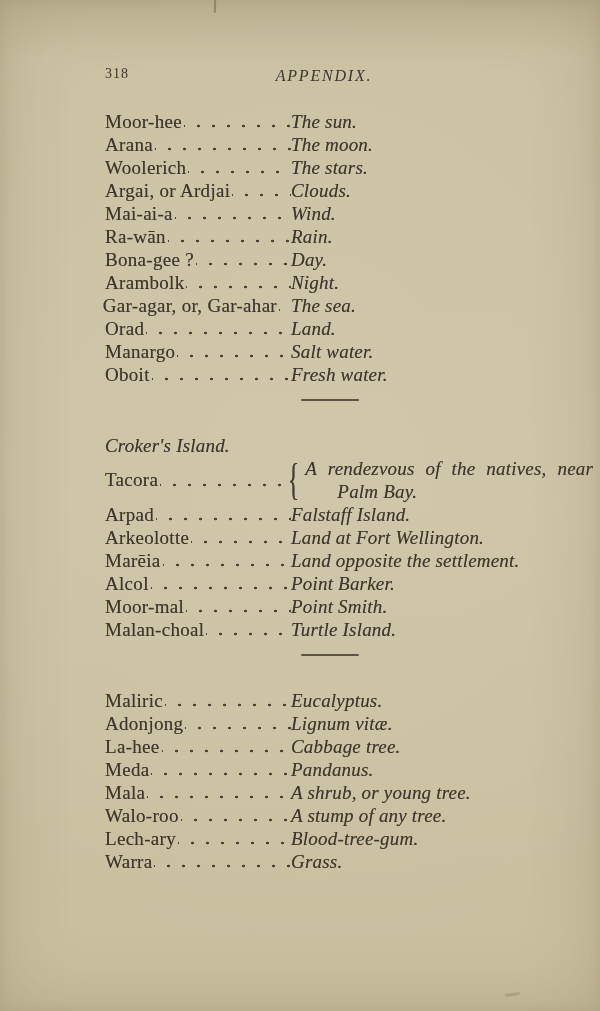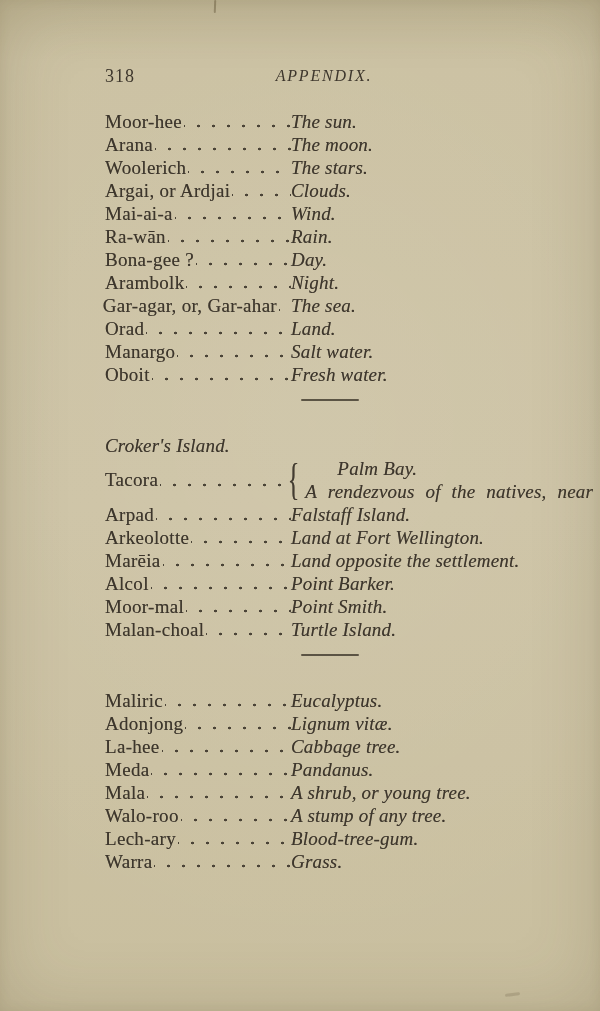--- a/index.html
+++ b/index.html
@@ -23,21 +23,21 @@
     position:absolute;left:214px;top:0;width:2px;height:13px;
     background:rgba(99,86,58,0.45);transform:rotate(2deg);border-radius:1px;
   }
   .mark-bottom{
     position:absolute;left:505px;top:993px;width:15px;height:3px;
     background:rgba(95,82,55,0.20);border-radius:2px;transform:rotate(-8deg);
   }
   .header{position:relative;height:88px;}
   .page-number{
     position:absolute;left:105px;top:66px;
-    font-size:18px;letter-spacing:1px;
+    font-size:14px;letter-spacing:1px;
   }
   .running-title{
     position:absolute;left:324px;top:67px;transform:translateX(-50%);
     font-size:16px;letter-spacing:1.8px;white-space:nowrap;font-style:italic;
   }
   .content{margin:22px 45px 0 105px;}
   .row{display:flex;align-items:center;height:23px;}
   .row.multi{height:46px;}
   .wordcell{
     display:flex;align-items:center;height:23px;width:186px;flex-shrink:0;justify-content:flex-end;
@@ -187,22 +187,22 @@
   </div>
 
   <div class="row multi">
     <span class="wordcell">
       <span class="word">Tacora</span>
       <span class="leader"></span>
     </span>
     <span class="def">
             <span class="brace">{</span>
             <span class="def-lines">
+              <span class="def-line">A rendezvous of the natives, near</span>
               <span class="def-line indent">Palm Bay.</span>
-              <span class="def-line">A rendezvous of the natives, near</span>
             </span>
           </span>
   </div>
 
   <div class="row">
     <span class="wordcell">
       <span class="word">Arpad</span>
       <span class="leader"></span>
     </span>
     <span class="def">Falstaff Island.</span>

